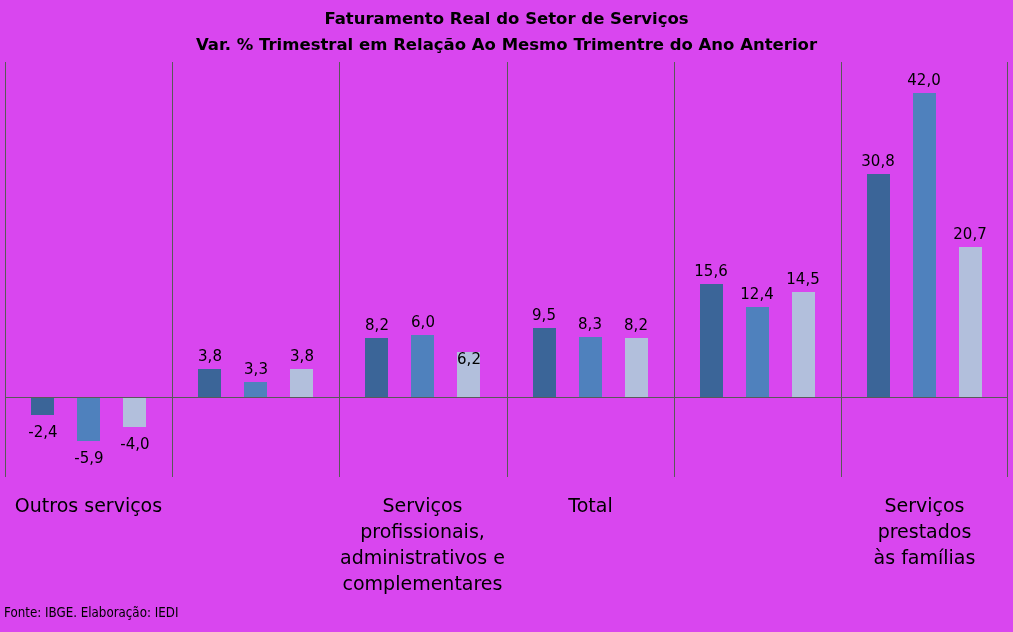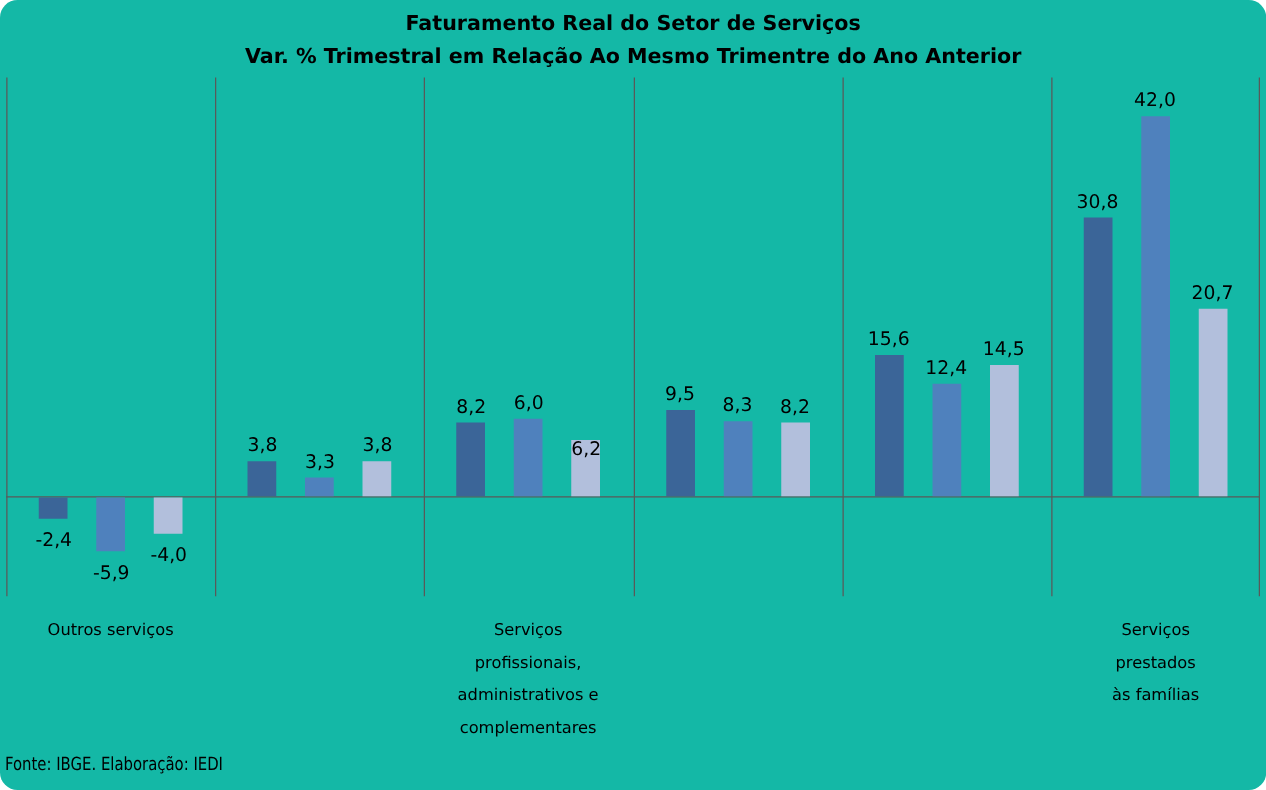--- a/index.html
+++ b/index.html
@@ -1,30 +1,29 @@
 <!DOCTYPE html>
 <html><head>
 <meta charset="utf-8">
 <style>
   html,body{margin:0;padding:0;background:#fff;}
   .page{
-    position:relative;width:1013px;height:632px;background:#14b8a6;
+    position:relative;width:1013px;height:632px;background:#d946ef;
     font-family:"DejaVu Sans","Liberation Sans",sans-serif;color:#000;
     overflow:hidden;
-    border-radius:14px;
   }
   .title{position:absolute;top:6px;left:0;width:1013px;text-align:center;
     font-weight:bold;font-size:16.5px;line-height:26px;color:#000;}
   .plot{position:absolute;left:5px;top:62px;width:1003px;height:415px;}
   .vline{position:absolute;top:0;width:1px;height:415px;background:#595959;}
   .zeroline{position:absolute;left:0;height:1px;width:1003px;background:#595959;}
   .bar{position:absolute;}
   .dlabel{position:absolute;font-size:15px;white-space:nowrap;transform:translateX(-50%);color:#000;}
   .cats{position:absolute;left:0;top:490px;width:1013px;height:110px;}
-  .cat{position:absolute;text-align:center;font-size:13px;line-height:26px;white-space:pre-line;color:#000;}
+  .cat{position:absolute;text-align:center;font-size:19px;line-height:26px;white-space:pre-line;color:#000;}
   .footer{position:absolute;left:4px;top:604px;font-size:14.5px;color:#000;
     transform:scaleX(0.82);transform-origin:left center;white-space:nowrap;}
   .legend{position:absolute;left:0;top:605px;width:1013px;height:24px;}
   .legend-item{position:absolute;display:flex;align-items:center;height:20px;}
   .swatch{width:11px;height:11px;margin-right:5px;flex:0 0 auto;}
   .legend-label{font-size:14px;white-space:nowrap;transform:scaleX(0.88);transform-origin:left center;}
 </style>
 </head>
 <body>
 
@@ -81,20 +80,21 @@
       <div class="bar" style="left: 954px; width: 23px; height: 150px; top: 185px; background: rgb(178, 191, 220);"></div>
       <div class="dlabel" style="left: 965px; top: 163px;">20,7</div>
     </div>
 
   <div class="cats" id="cats">
       <div class="cat" style="left: 5px; width: 167px; top: 2px;">Outros serviços</div>
       <div class="cat" style="left: 339px; width: 167px; top: 2px;">Serviços
 profissionais,
 administrativos e
 complementares</div>
+      <div class="cat" style="left: 507px; width: 167px; top: 2px;">Total</div>
       <div class="cat" style="left: 841px; width: 167px; top: 2px;">Serviços
 prestados
 às famílias</div>
     </div>
 
   <div class="footer">
     <span>Fonte: IBGE. Elaboração: IEDI</span>
   </div>
 
 

